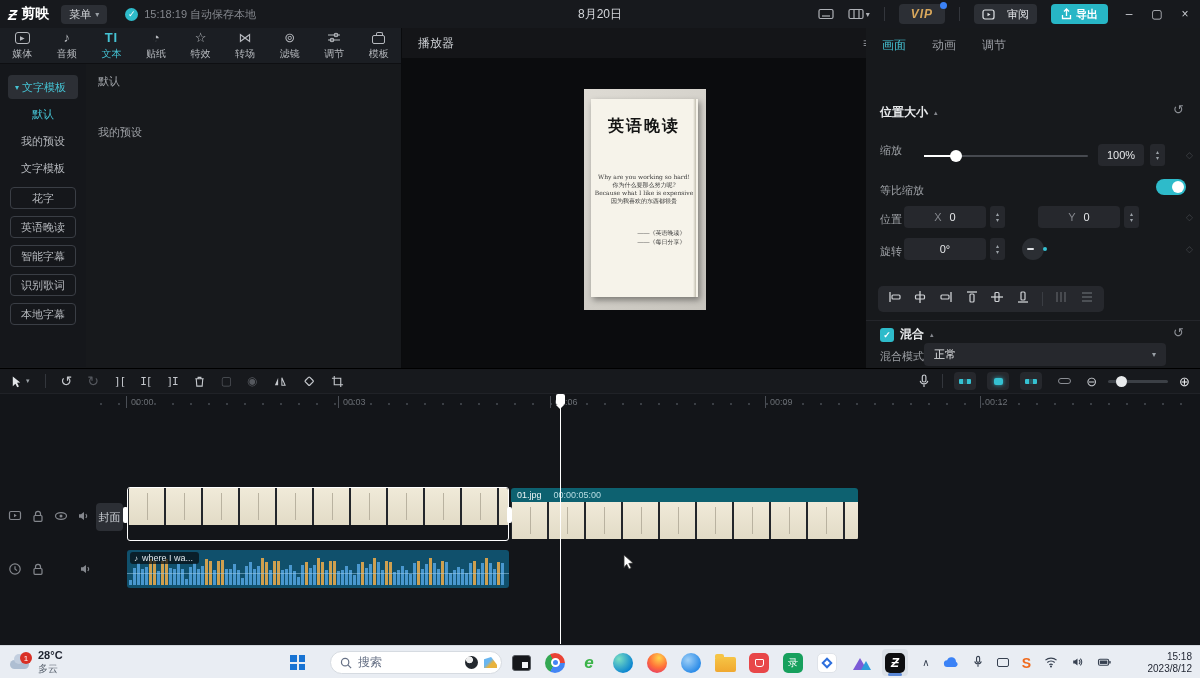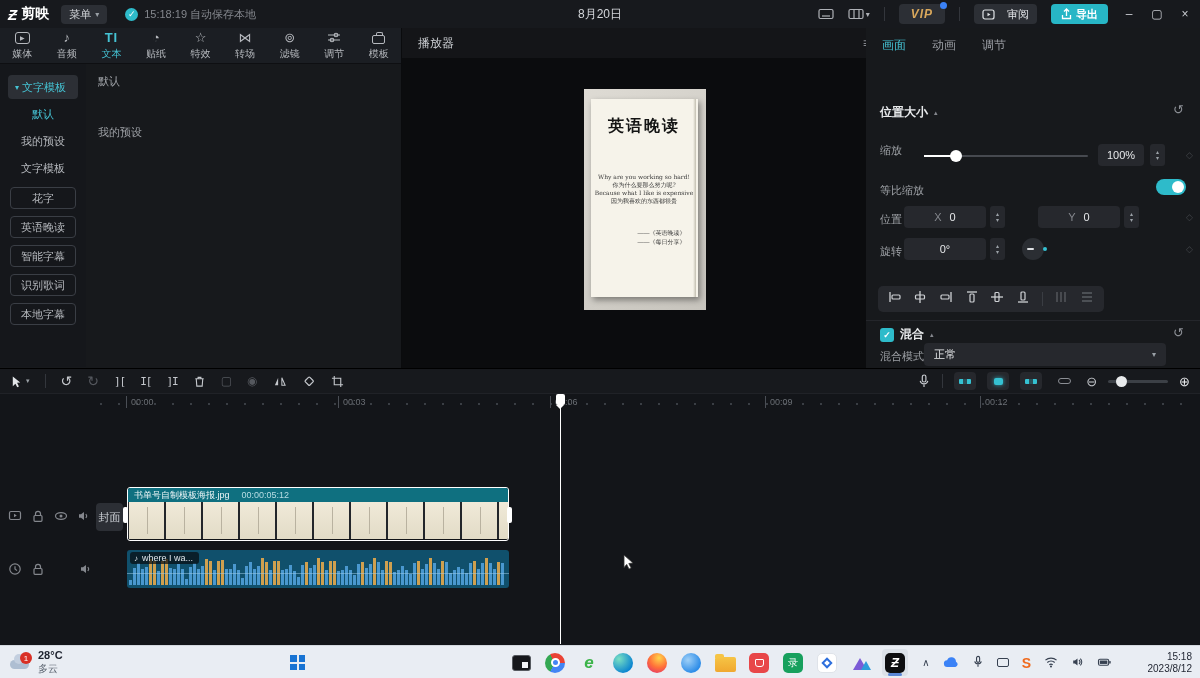--- a/index.html
+++ b/index.html
@@ -572,41 +572,55 @@
               <path d="M2 5.3v3.4h2L7 11V3L4 5.3z" fill="#84878d"></path>
               <path d="M8.8 5a3 3 0 010 4" fill="none" stroke="#84878d" stroke-width="1.1"></path>
             </svg>
         </span>
       </div>
       <div class="cover-btn">
         <span>封面</span>
       </div>
 
       <div class="clip clip1">
-        <div class="clip-label">
-          <span>书单号自制模板海报.jpg</span>
-          <span class="clip-dur">00:00:05:12</span>
-        </div>
         <div class="clip-body">
             <div class="thumb"></div>
             <div class="thumb"></div>
             <div class="thumb"></div>
             <div class="thumb"></div>
             <div class="thumb"></div>
             <div class="thumb"></div>
             <div class="thumb"></div>
             <div class="thumb"></div>
             <div class="thumb"></div>
             <div class="thumb"></div>
             <div class="thumb"></div>
           </div>
       </div>
       <span class="handle handle-l"></span>
       <span class="handle handle-r"></span>
 
+      <div class="clip clip2">
+        <div class="clip-label">
+          <span>01.jpg</span>
+          <span class="clip-dur">00:00:05:00</span>
+        </div>
+        <div class="clip-body">
+            <div class="thumb"></div>
+            <div class="thumb"></div>
+            <div class="thumb"></div>
+            <div class="thumb"></div>
+            <div class="thumb"></div>
+            <div class="thumb"></div>
+            <div class="thumb"></div>
+            <div class="thumb"></div>
+            <div class="thumb"></div>
+            <div class="thumb"></div>
+          </div>
+      </div>
 
       <div class="thdr thdr-a">
         <span>
           <svg width="14" height="14" viewBox="0 0 14 14">
               <circle cx="7" cy="7" r="5.2" fill="none" stroke="#84878d" stroke-width="1.2"></circle>
               <path d="M7 4.2V7l2 1.6" fill="none" stroke="#84878d" stroke-width="1.2"></path>
             </svg>
         </span>
         <span>
           <svg width="14" height="14" viewBox="0 0 14 14">
@@ -743,20 +757,29 @@
     <div class="weather">
       <span class="wcloud">
         <span class="wbadge">1</span>
       </span>
       <span class="wtext">
         <span class="wtemp">28°C</span>
         <span class="wdesc">多云</span>
       </span>
     </div>
     <span class="start-btn"></span>
+    <div class="search">
+      <svg width="12" height="12" viewBox="0 0 14 14">
+          <circle cx="6" cy="6" r="4.3" fill="none" stroke="#667085" stroke-width="1.4"></circle>
+          <path d="M9.5 9.5L13 13" stroke="#667085" stroke-width="1.4"></path>
+        </svg>
+      <span>搜索</span>
+      <span class="s-ball"></span>
+      <span class="s-shoe"></span>
+    </div>
     <div class="apps">
       <span class="app-slot">
           <span class="a-mon">
             <i></i>
           </span>
         </span>
       <span class="app-slot">
           <span class="circle20 a-chrome">
             <i></i>
           </span>

